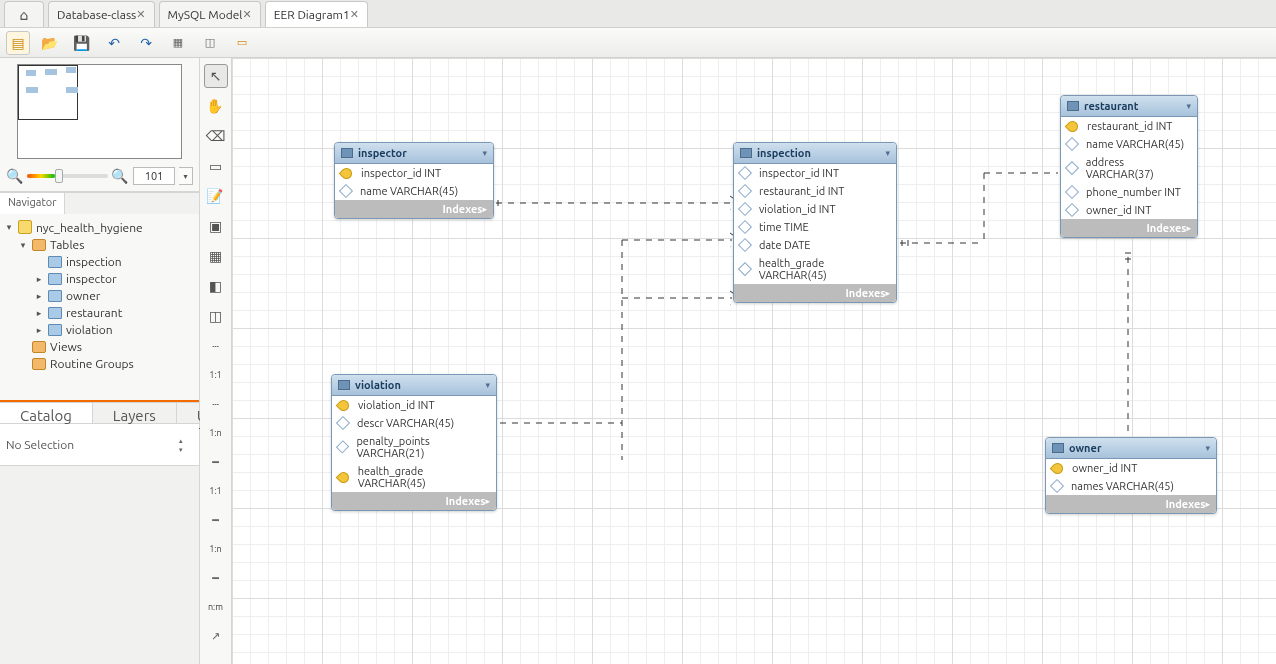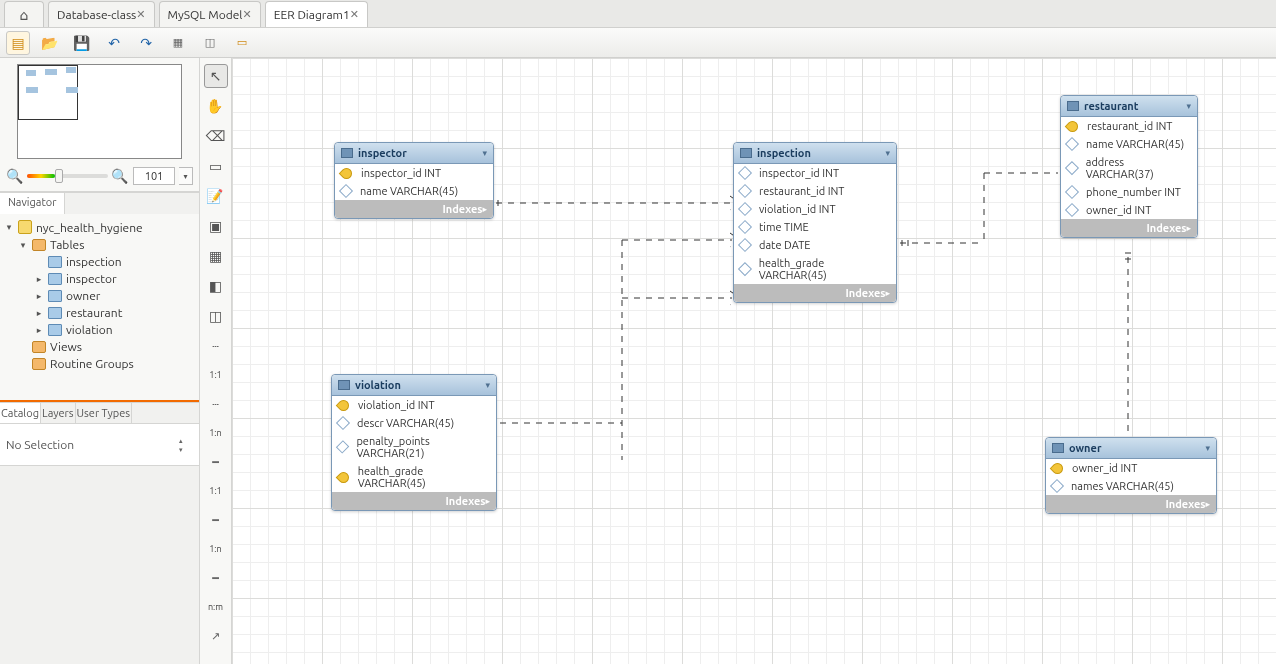--- a/index.html
+++ b/index.html
@@ -35,21 +35,21 @@
 .tabstrip .stab { padding:3px 8px; font-size:11px; color:#555; border-right:1px solid #d5d5d3; cursor:pointer; }
 .tabstrip .stab.act { background:#fff; }
 .tree { flex:0 0 auto; padding:4px 0; background:#f8f8f6; border-bottom:2px solid #f26a00; overflow:auto; }
 .tree-row { display:flex; align-items:center; gap:4px; padding:2px 4px; font-size:12px; cursor:pointer; }
 .tree-row .tw { width:10px; text-align:center; color:#555; font-size:9px; }
 .ic-db { width:14px; height:14px; background:#f7d96f; border:1px solid #caa21b; border-radius:2px; }
 .ic-folder { width:14px; height:12px; background:#f4b86a; border:1px solid #c28527; border-radius:2px; }
 .ic-table { width:14px; height:12px; background:#a9cbe8; border:1px solid #5e8bb5; border-radius:1px; }
 .indent1 { padding-left:18px; } .indent2 { padding-left:34px; }
 .cattabs { display:flex; height:22px; border-top:1px solid #d5d5d3; border-bottom:1px solid #d5d5d3; background:#f1f1ef; }
-.cattabs .stab { padding:4px 1px; font-size:11px; color:#555; border-right:1px solid #d5d5d3; cursor:pointer; }
+.cattabs .stab { padding:4px 20px; font-size:15px; color:#555; border-right:1px solid #d5d5d3; cursor:pointer; }
 .cattabs .stab.act { background:#fff; }
 .selrow { height:42px; display:flex; align-items:center; padding:0 6px; background:#fff; border-bottom:1px solid #d5d5d3; }
 .selrow .val { flex:1; color:#555; }
 .selrow .arrows { width:14px; display:flex; flex-direction:column; font-size:7px; color:#666; }
 
 
 .tools { width:32px; border-right:1px solid #d5d5d3; background:#f8f8f6; display:flex; flex-direction:column; align-items:center; padding-top:6px; gap:6px; }
 .tool { width:24px; height:24px; border:1px solid transparent; border-radius:3px; display:flex; align-items:center; justify-content:center; cursor:pointer; }
 .tool.sel { border:1px solid #999; background:#e8e8e6; }
 .tool.caption { width:28px; height:22px; font-size:9px; color:#444; border:none; cursor:default; }

